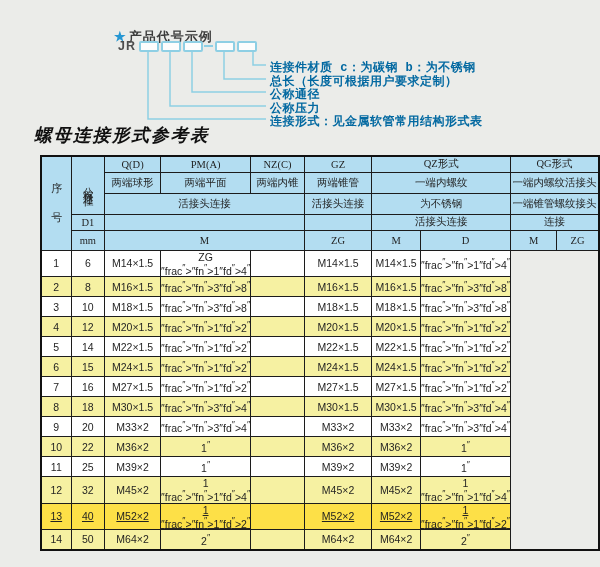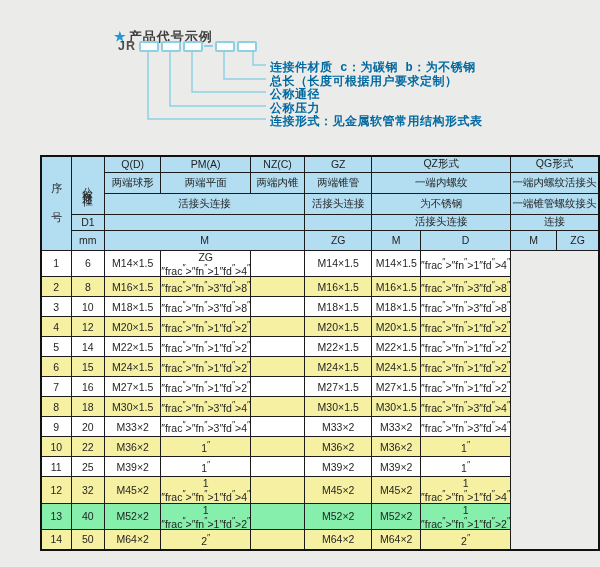--- a/index.html
+++ b/index.html
@@ -19,21 +19,21 @@
 
   
   .title{position:absolute;left:34px;top:123px;font-family:"Liberation Serif",serif;
          font-style:italic;font-weight:bold;font-size:17.5px;color:#101010;letter-spacing:2px;}
 
   
   .spec{position:absolute;left:40px;top:155px;border-collapse:collapse;table-layout:fixed;
         font-size:10.5px;border:2px solid #111;}
   .spec th,.spec td{border:1px solid #1c1c1c;text-align:center;vertical-align:middle;
         padding:0;font-weight:normal;color:#1f1f1f;overflow:hidden;}
-  .spec thead th{background:var(--hdr,#b3ddf1);}
+  .spec thead th{background:var(--hdr,#b3ddf1);font-family:Liberation Serif, serif;}
   tr.h1{height:16px}tr.h2{height:21px}tr.h3{height:21px}tr.h4{height:16px}tr.h5{height:20px}
   .spec tbody tr{height:20px;}
   .vtext{writing-mode:vertical-rl;text-orientation:upright;}
   .seq-h{letter-spacing:30px;font-size:11px;}
   .dn-h{letter-spacing:3px;font-size:10.5px;}
   .inch{font-size:9px;vertical-align:super;line-height:1;}
 </style>
 </head>
 <body>
 
@@ -57,20 +57,21 @@
     <polyline points="170,50 170,106 266,106" fill="none" stroke="#8ecfe4" stroke-width="1.5"></polyline>
     <polyline points="148,50 148,119 266,119" fill="none" stroke="#8ecfe4" stroke-width="1.5"></polyline>
   </svg>
 
   <div class="dlabel dl1">连接件材质  c：为碳钢  b：为不锈钢</div>
   <div class="dlabel dl2">总长（长度可根据用户要求定制）</div>
   <div class="dlabel dl3">公称通径</div>
   <div class="dlabel dl4">公称压力</div>
   <div class="dlabel dl5">连接形式：见金属软管常用结构形式表</div>
 
+  <div class="title">螺母连接形式参考表</div>
 
   <table class="spec">
     <colgroup>
       <col style="width:33px">
         <col style="width:37px">
       <col style="width:59px">
         <col style="width:59px">
         <col style="width:59px">
       <col style="width:73px">
       <col style="width:50px">
@@ -234,21 +235,21 @@
         <tr style="background: rgb(246, 241, 162);">
           <td>12</td>
           <td>32</td>
           <td>M45×2</td>
           <td>1 <span class="&lt;span">″</span>frac<span class="inch">″</span>&gt;<span class="&lt;span">″</span>fn<span class="inch">″</span>&gt;1<span class="&lt;span">″</span>fd<span class="inch">″</span>&gt;4<span class="inch">″</span></td>
           <td></td>
           <td>M45×2</td>
           <td>M45×2</td>
           <td>1 <span class="&lt;span">″</span>frac<span class="inch">″</span>&gt;<span class="&lt;span">″</span>fn<span class="inch">″</span>&gt;1<span class="&lt;span">″</span>fd<span class="inch">″</span>&gt;4<span class="inch">″</span></td>
         </tr>
-        <tr style="background: #86efac;">
+        <tr style="background: #fde047; text-decoration: underline;">
           <td>13</td>
           <td>40</td>
           <td>M52×2</td>
           <td>1 <span class="&lt;span">″</span>frac<span class="inch">″</span>&gt;<span class="&lt;span">″</span>fn<span class="inch">″</span>&gt;1<span class="&lt;span">″</span>fd<span class="inch">″</span>&gt;2<span class="inch">″</span></td>
           <td></td>
           <td>M52×2</td>
           <td>M52×2</td>
           <td>1 <span class="&lt;span">″</span>frac<span class="inch">″</span>&gt;<span class="&lt;span">″</span>fn<span class="inch">″</span>&gt;1<span class="&lt;span">″</span>fd<span class="inch">″</span>&gt;2<span class="inch">″</span></td>
         </tr>
         <tr style="background: rgb(246, 241, 162);">

